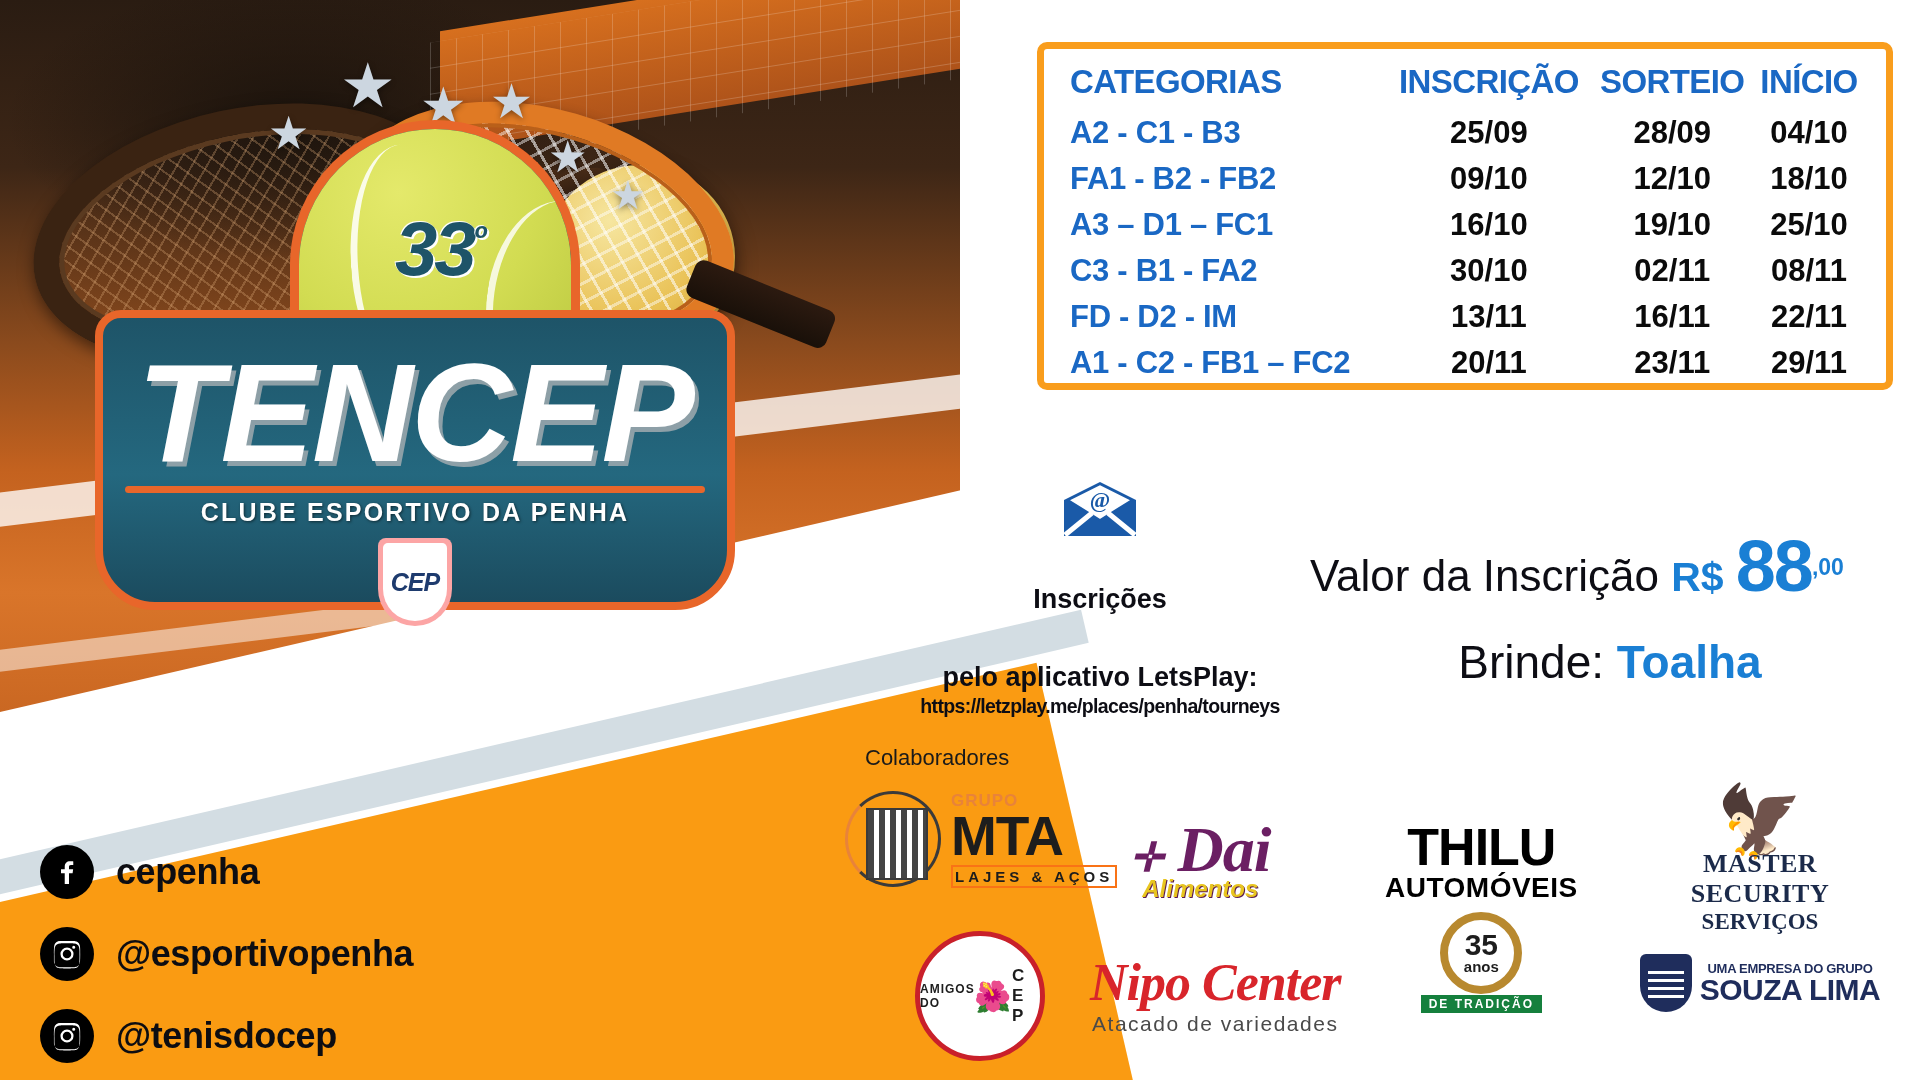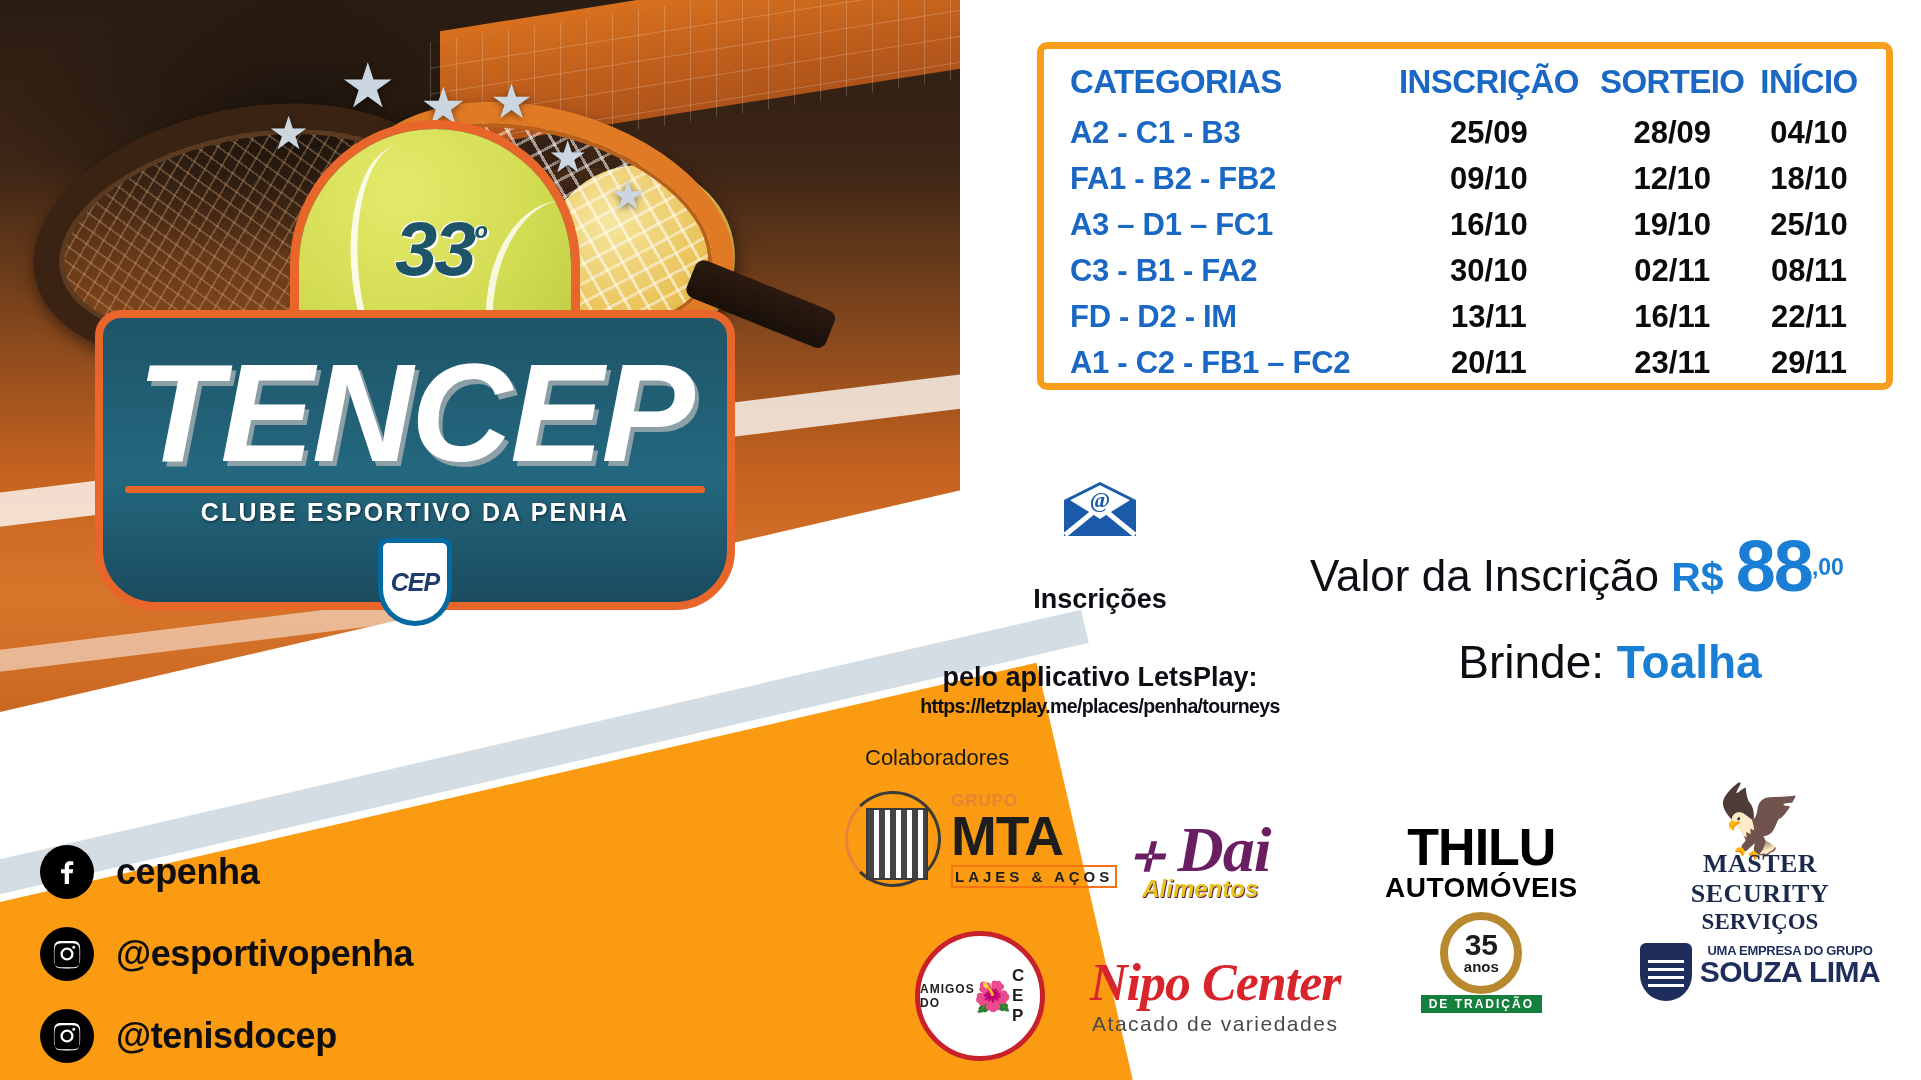--- a/index.html
+++ b/index.html
@@ -129,21 +129,21 @@
   .tagline{
     position:absolute; left:0; top:378px; width:640px; text-align:center;
     font-size:25px; font-weight:bold; color:#fff; letter-spacing:2.2px;
     text-shadow:1px 1px 3px rgba(0,0,0,.55);
   }
   .orange-sep{
     position:absolute; left:30px; top:366px; width:580px; height:7px; background:#e8662a; border-radius:4px;
   }
   .crest{
     position:absolute; left:283px; top:418px; width:74px; height:88px;
-    background:#0369a1; border-radius:8px 8px 38px 38px; padding:5px;
+    background:#fca5a5; border-radius:8px 8px 38px 38px; padding:5px;
   }
   .crest .inner{
     width:100%; height:100%; background:#fff; border-radius:5px 5px 33px 33px;
     display:flex; align-items:center; justify-content:center;
     font-size:25px; font-weight:bold; font-style:italic; color:#1e3b6e; letter-spacing:-1px;
   }
 
   
   .table-box{
     position:absolute; left:1037px; top:42px; width:856px; height:348px;
@@ -217,21 +217,21 @@
   .nipo{ left:225px; top:170px; text-align:center; }
   .nipo-name{ font-size:52px; font-style:italic; font-weight:bold; color:#d8252b;
               font-family:"Liberation Serif", serif; letter-spacing:-1px; }
   .nipo-sub{ font-size:21px; color:#4a4a4a; letter-spacing:1.5px; }
 
   .master{ left:770px; top:10px; text-align:center; width:250px; }
   .master-wing{ font-size:70px; color:#68b6e3; line-height:.8; }
   .master-n1{ font-size:26px; font-weight:bold; color:#1b2a4a;
               font-family:"Liberation Serif", serif; letter-spacing:.5px; }
   .master-n2{ font-size:23px; font-weight:bold; color:#1b2a4a; font-family:"Liberation Serif", serif; }
-  .souza{ margin-top:8px; display:flex; justify-content:center; }
+  .souza{ margin-top:19px; display:flex; align-items:center; justify-content:center; }
   .souza-shield{ width:52px; height:58px; background:#1f2d5c; border-radius:6px 6px 26px 26px;
                  position:relative; margin-right:8px; }
   .souza-shield:after{ content:""; position:absolute; left:8px; top:14px; right:8px; height:30px;
     background:repeating-linear-gradient(0deg,#fff 0 3px,#1f2d5c 3px 8px); }
   .souza-t1{ font-size:13px; font-weight:bold; color:#1f2d5c; letter-spacing:-.3px; }
   .souza-t2{ font-size:30px; font-weight:bold; color:#1f2d5c; line-height:.95; letter-spacing:-.5px; }
 </style>
 </head>
 <body>
 

